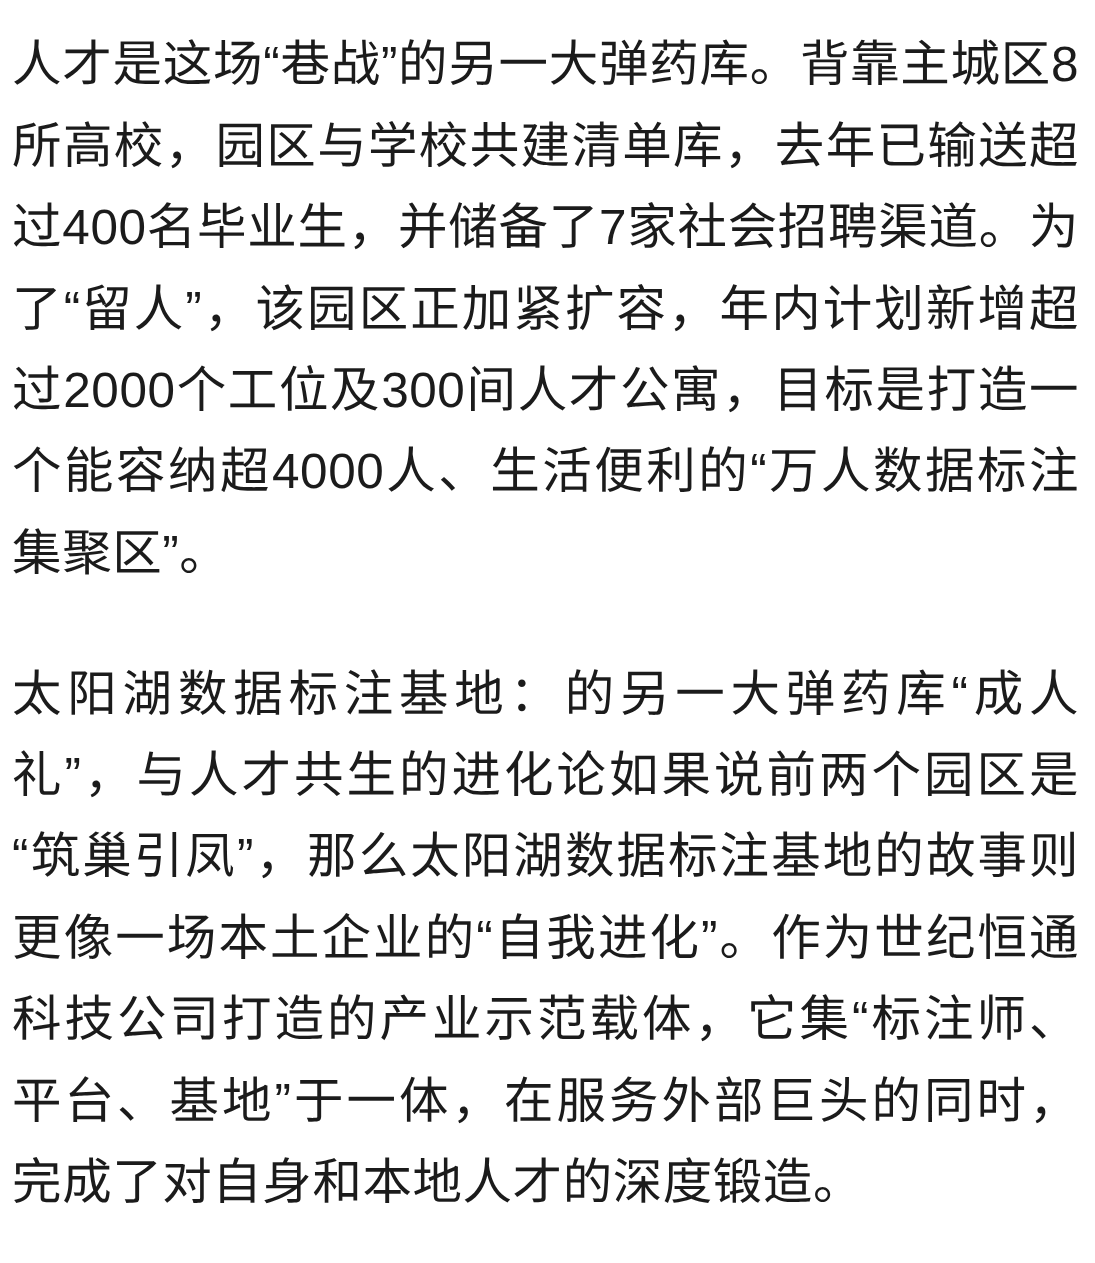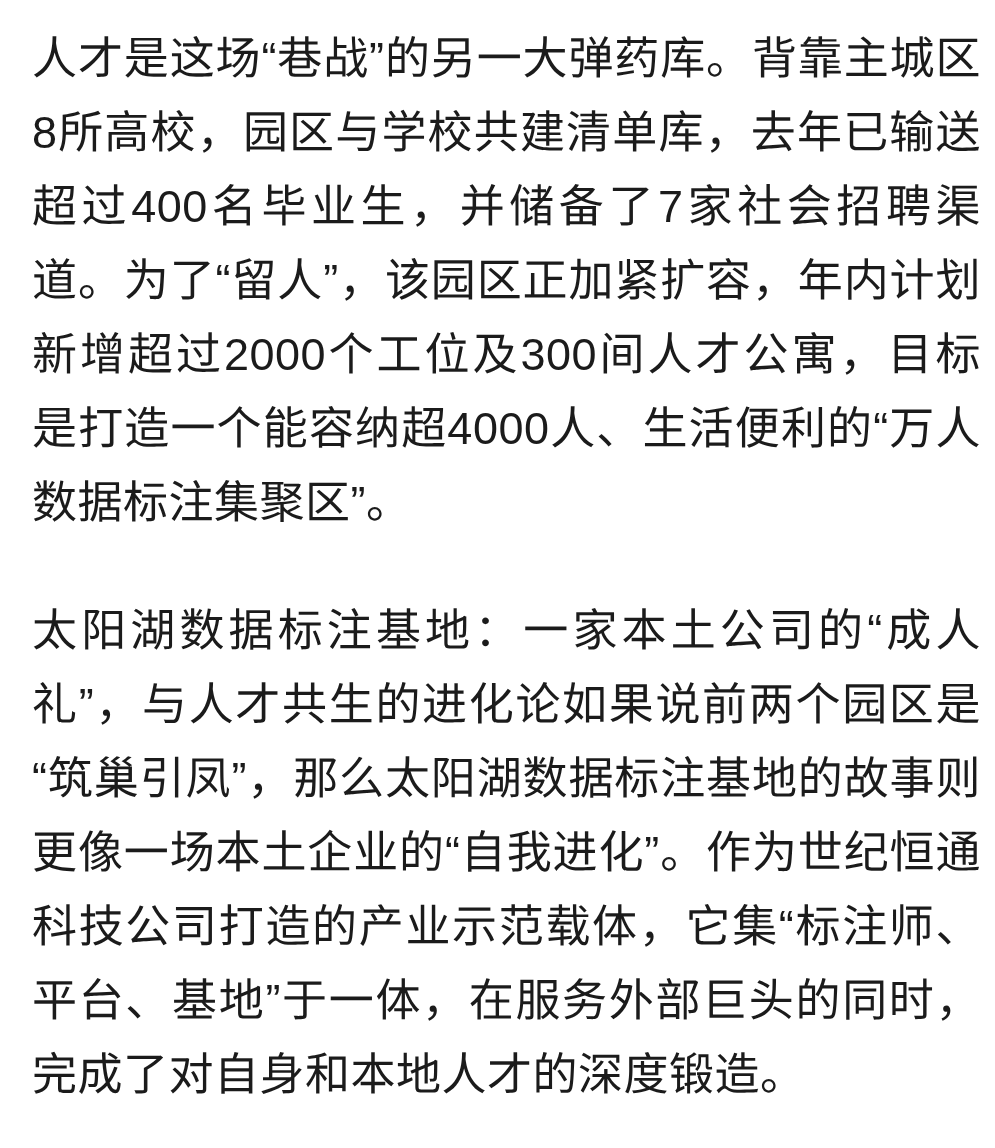--- a/index.html
+++ b/index.html
@@ -10,35 +10,35 @@
   body {
     width: 995px;
     height: 1148px;
     font-family: "Liberation Sans", "DejaVu Sans", sans-serif;
     color: #1a1a1a;
     overflow: hidden;
   }
   .article {
     box-sizing: border-box;
     width: 995px;
-    padding: 22px 14px 0 32px;
+    padding: 22px 14px 0 11px;
   }
   .para {
     font-size: 45px;
     line-height: 74px;
     letter-spacing: 0.5px;
     text-align: justify;
     text-justify: inter-ideograph;
     color: #1b1b1b;
     margin: 0;
     font-weight: 400;
   }
   .para + .para {
     margin-top: 54px;
   }
 </style>
 </head>
 <body>
 
 <div class="article">
   <p class="para">人才是这场“巷战”的另一大弹药库。背靠主城区8所高校，园区与学校共建清单库，去年已输送超过400名毕业生，并储备了7家社会招聘渠道。为了“留人”，该园区正加紧扩容，年内计划新增超过2000个工位及300间人才公寓，目标是打造一个能容纳超4000人、生活便利的“万人数据标注集聚区”。</p>
-  <p class="para">太阳湖数据标注基地：一家本土公司的“成人礼”，与人才共生的进化论如果说前两个园区是“筑巢引凤”，那么太阳湖数据标注基地的故事则更像一场本土企业的“自我进化”。作为世纪恒通科技公司打造的产业示范载体，它集“标注师、平台、基地”于一体，在服务外部巨头的同时，完成了对自身和本地人才的深度锻造。</p>
+  <p class="para">太阳湖数据标注基地：的另一大弹药库“成人礼”，与人才共生的进化论如果说前两个园区是“筑巢引凤”，那么太阳湖数据标注基地的故事则更像一场本土企业的“自我进化”。作为世纪恒通科技公司打造的产业示范载体，它集“标注师、平台、基地”于一体，在服务外部巨头的同时，完成了对自身和本地人才的深度锻造。</p>
 </div>
 
 </body></html>

